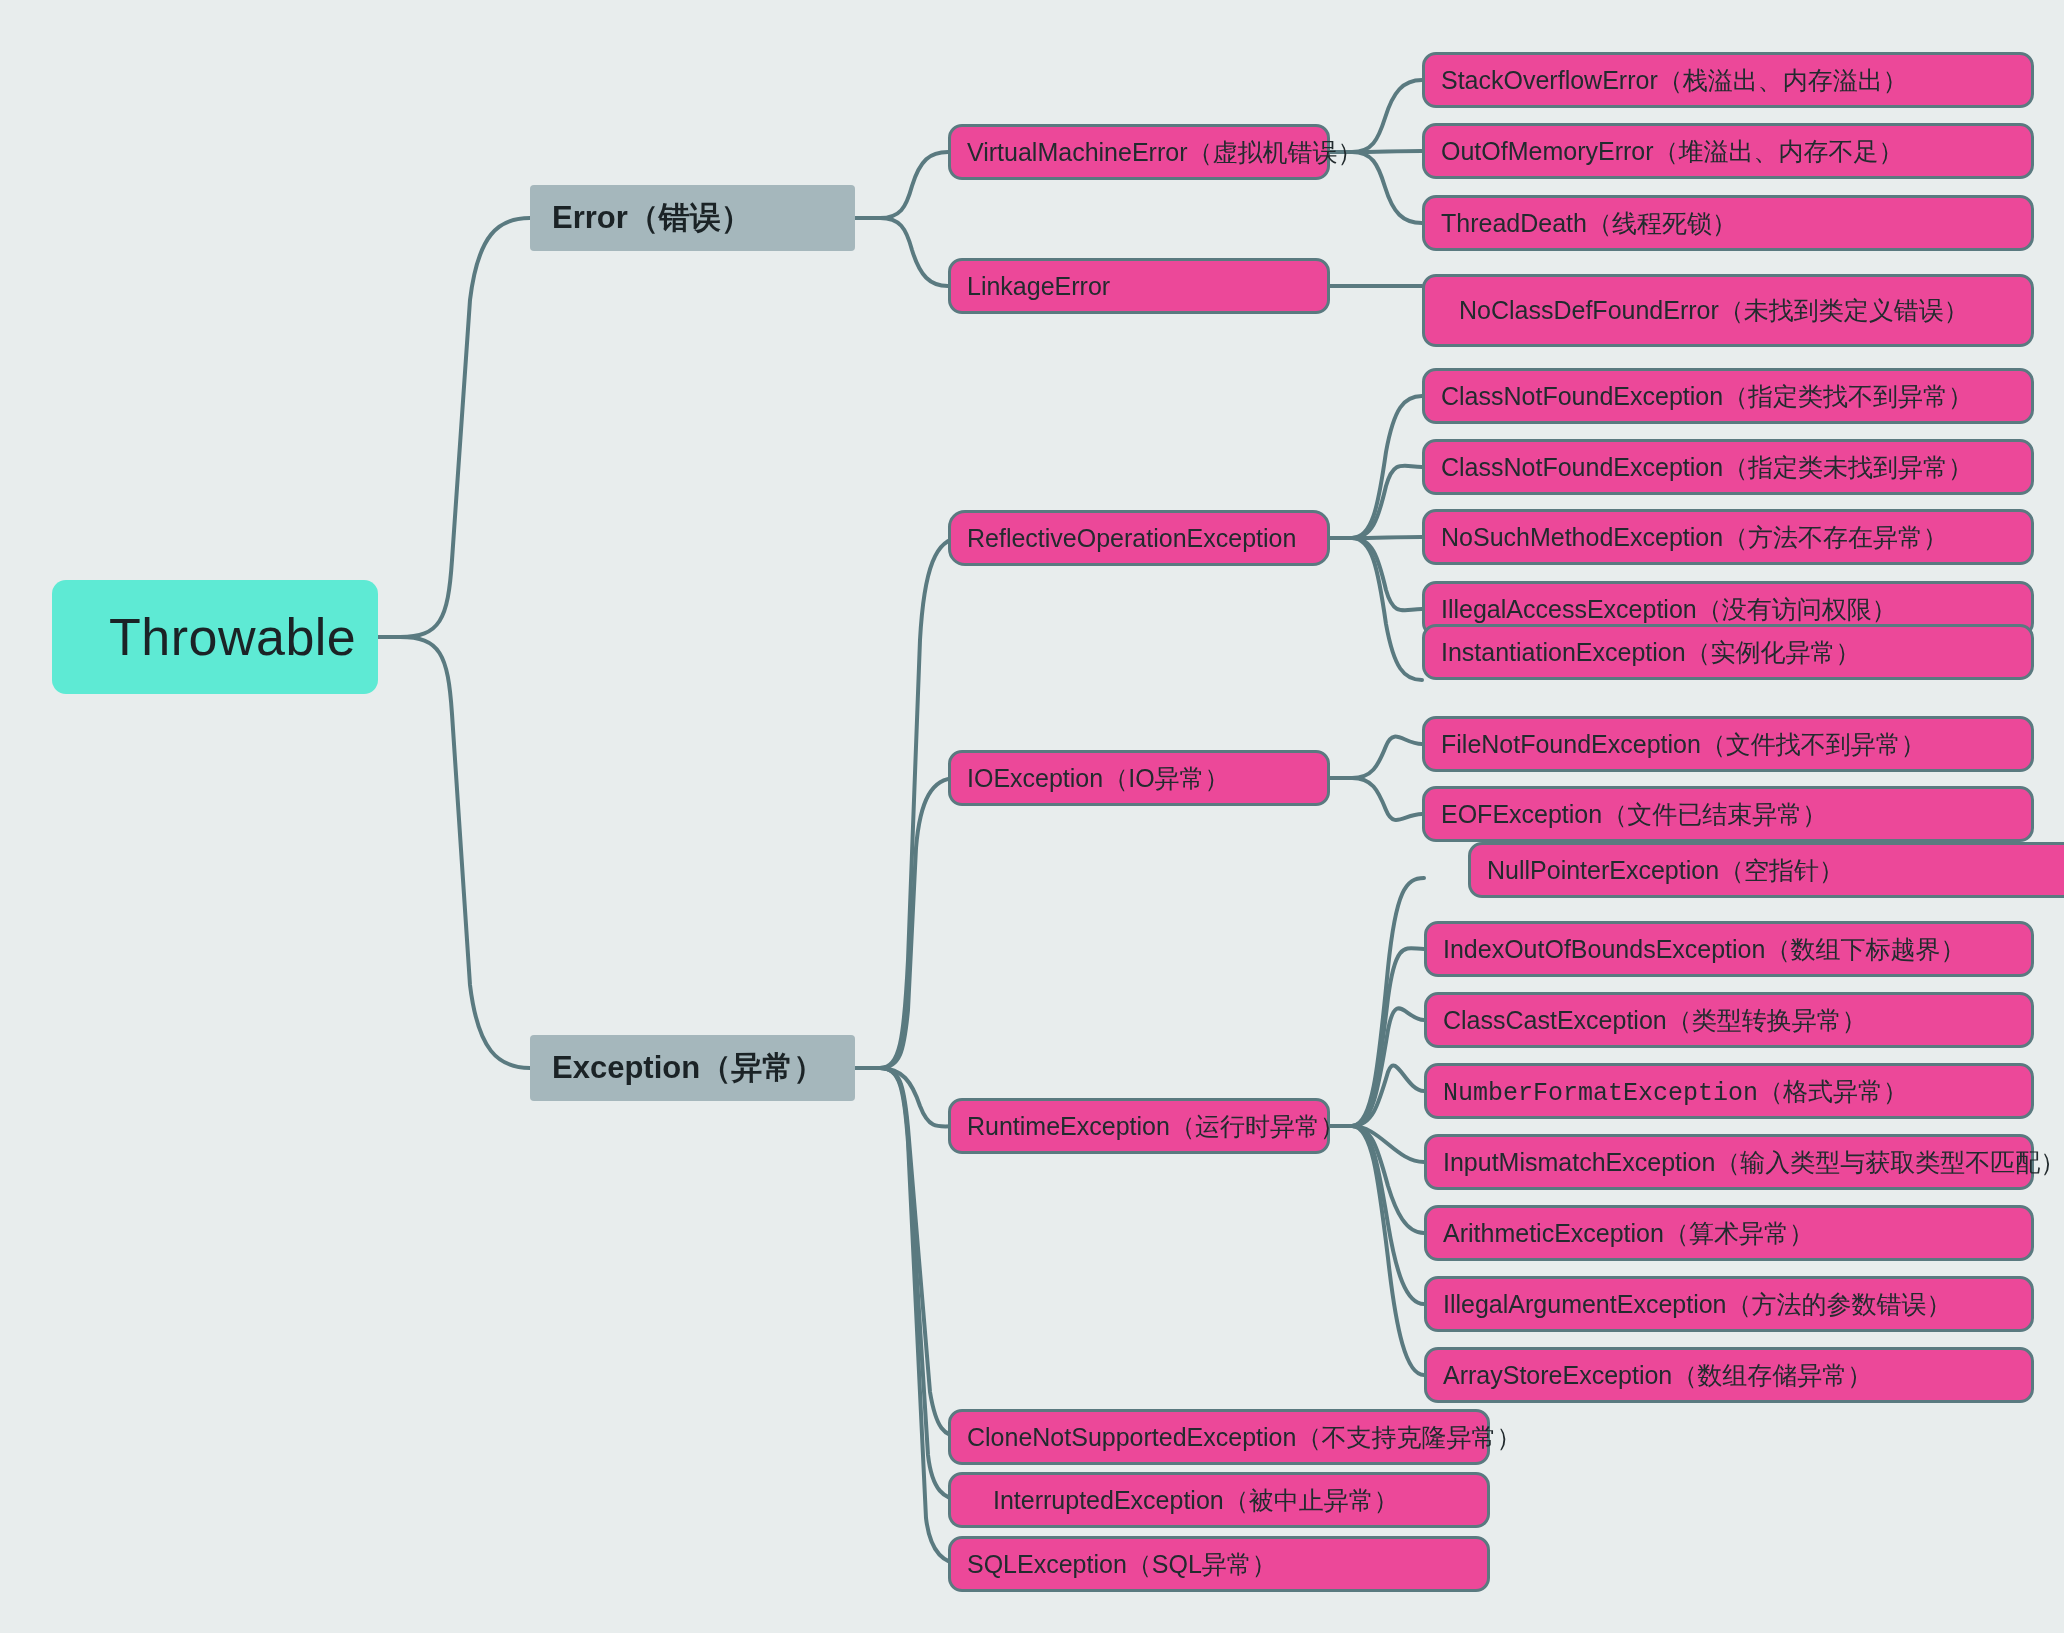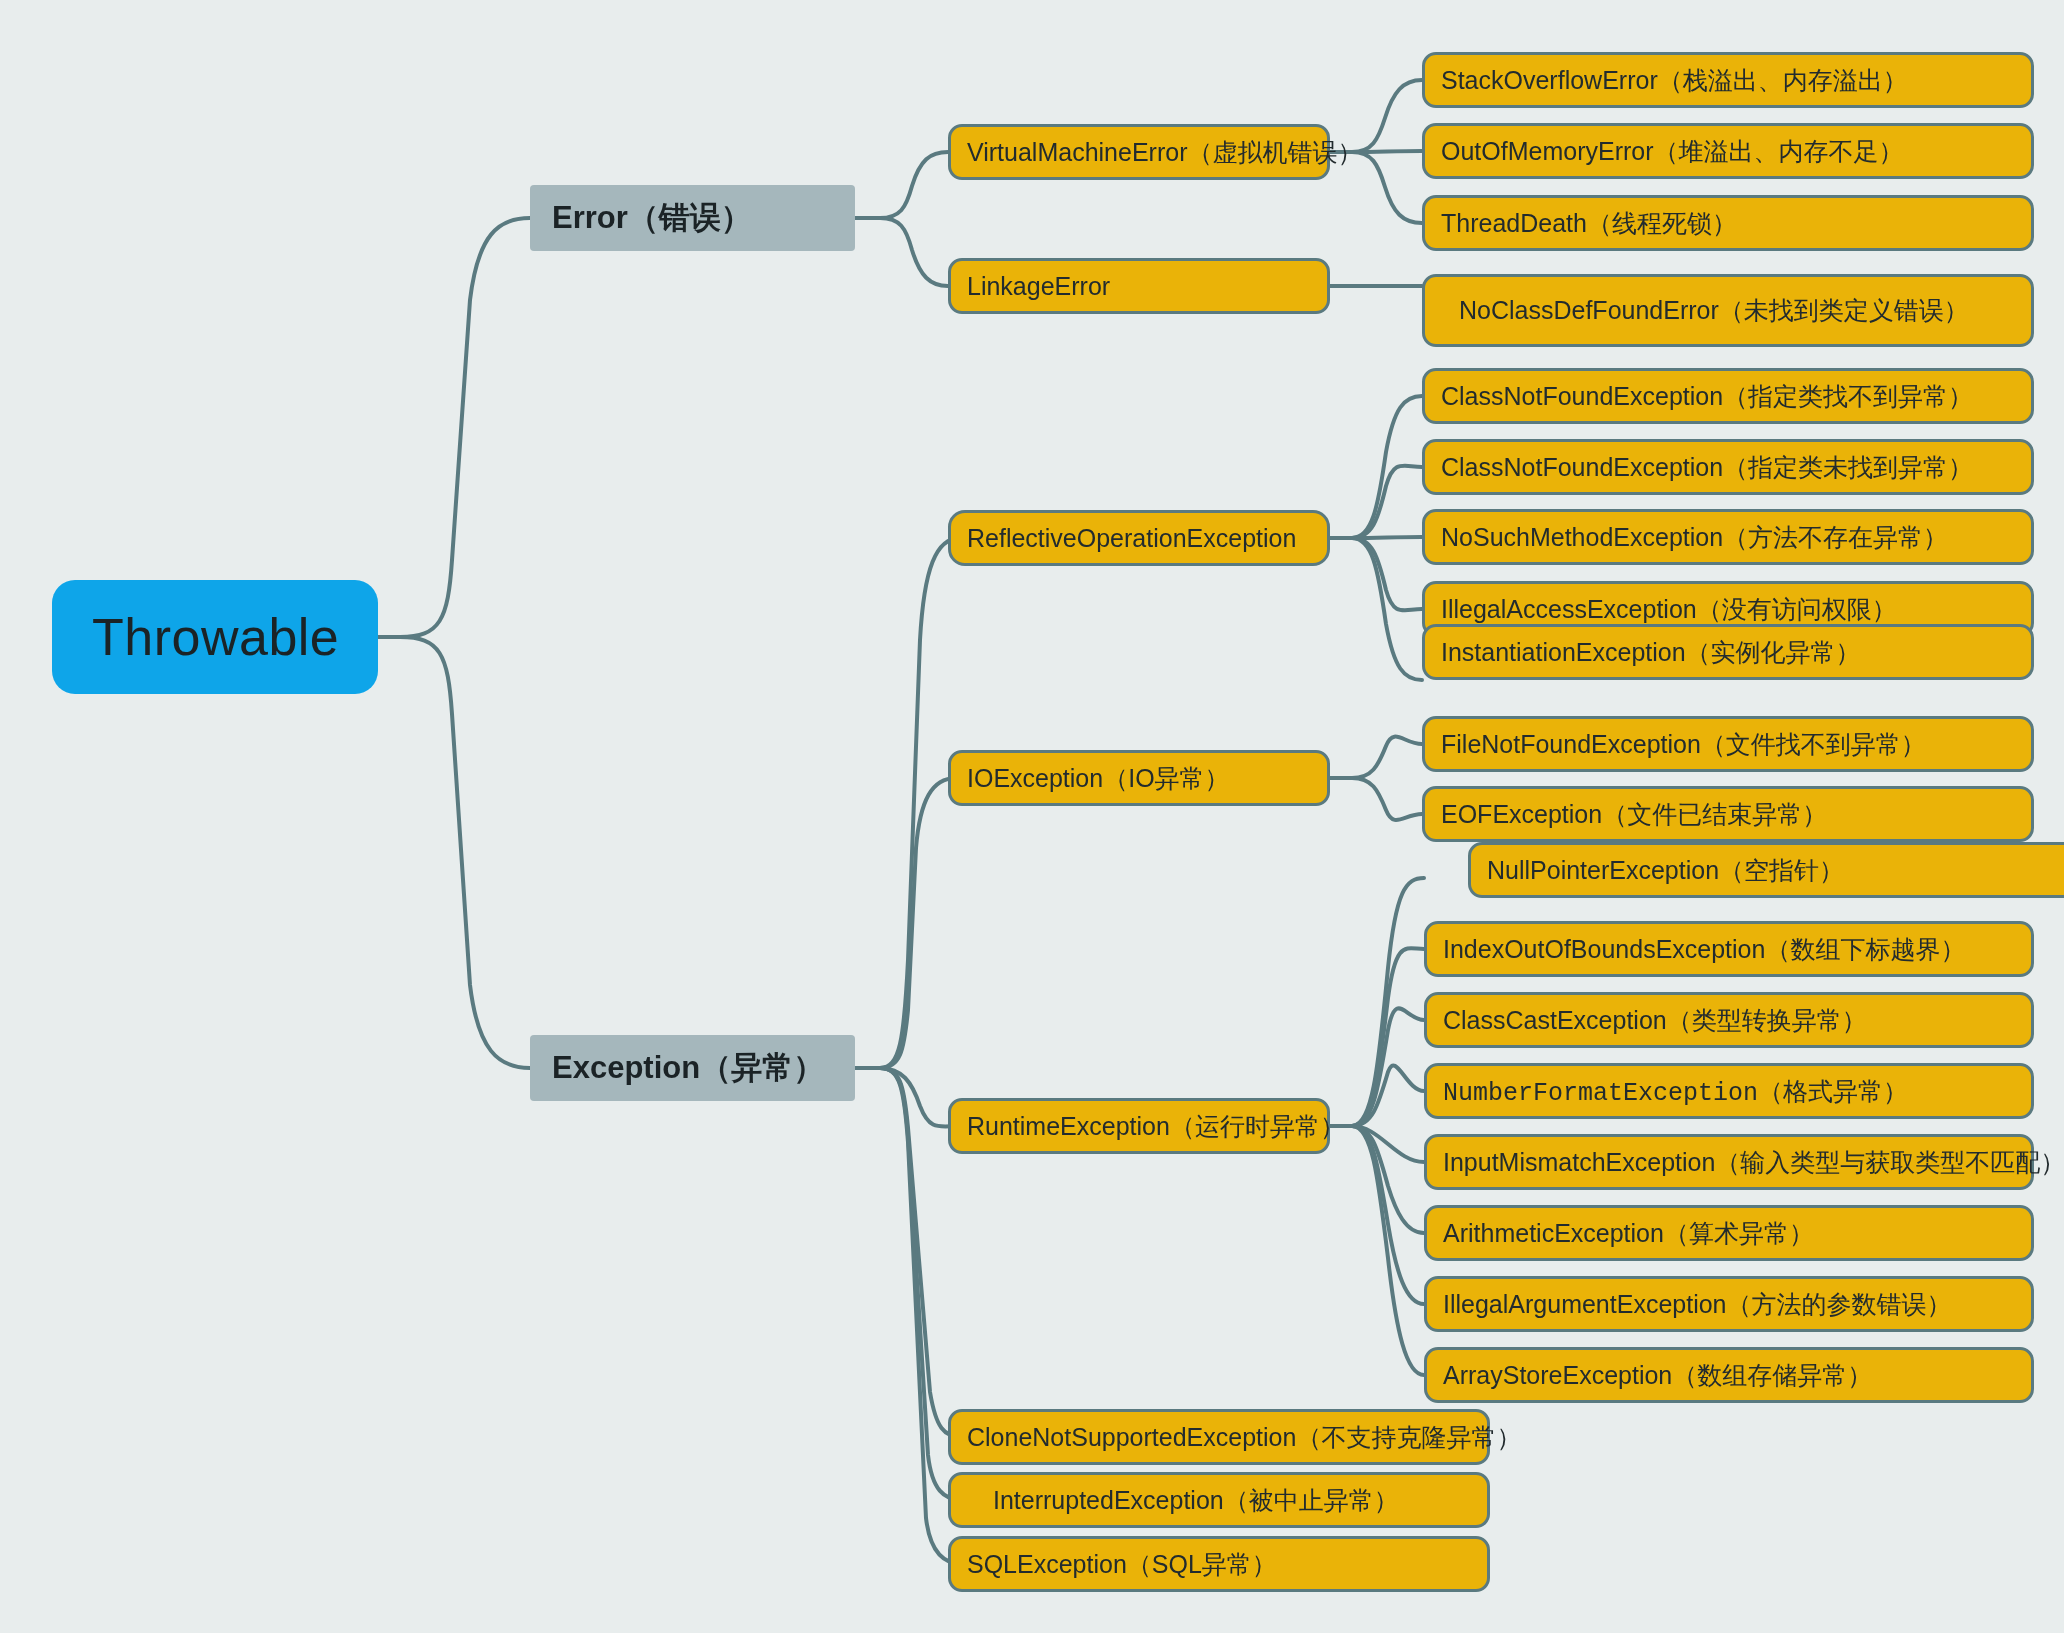--- a/index.html
+++ b/index.html
@@ -12,40 +12,40 @@
   #canvas{position:relative;width:2064px;height:1633px;}
   svg#edges{position:absolute;left:0;top:0;width:2064px;height:1633px;pointer-events:none;}
   .node{
     position:absolute;
     box-sizing:border-box;
     display:flex;align-items:center;
     white-space:nowrap;
   }
   
   .root{
-    background:#0ea5e9;
-    border-radius:23px;
+    background:#5eead4;
+    border-radius:14px;
     color:#1b2326;
     font-size:52px;
     font-weight:400;
     letter-spacing:.5px;
-    padding-left:40px;
+    padding-left:57px;
   }
   
   .branch{
     background:#a5b7bc;
     border-radius:4px;
     color:#1b2326;
     font-size:31px;
     font-weight:700;
     padding-left:22px;
   }
   
   .leaf{
-    background:#eab308;
+    background:#ec4899;
     border:3px solid #5a7a80;
     border-radius:14px;
     color:#222b2e;
     font-size:25px;
     padding-left:16px;
   }
 </style>
 </head>
 <body>
 

